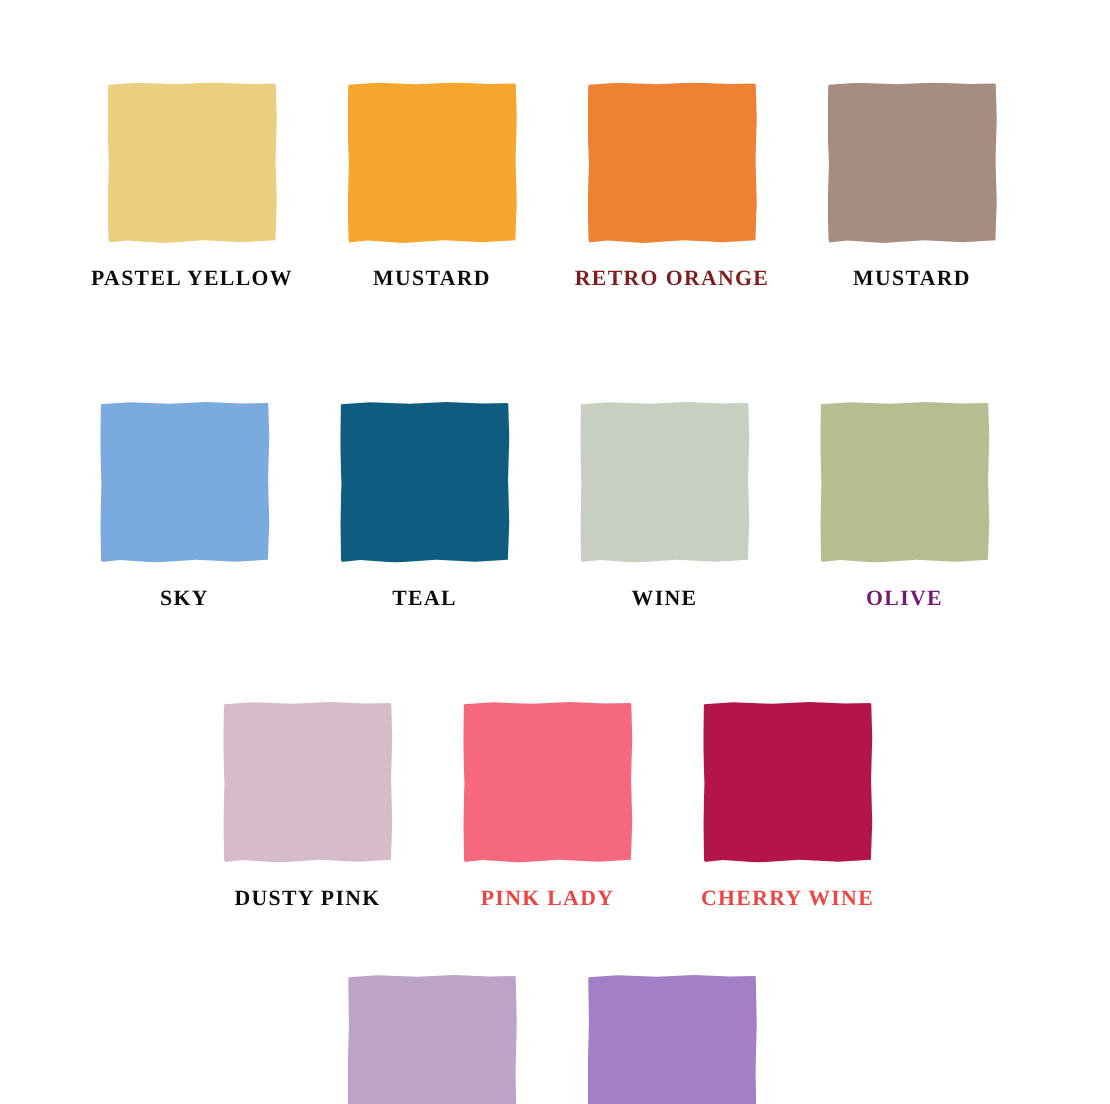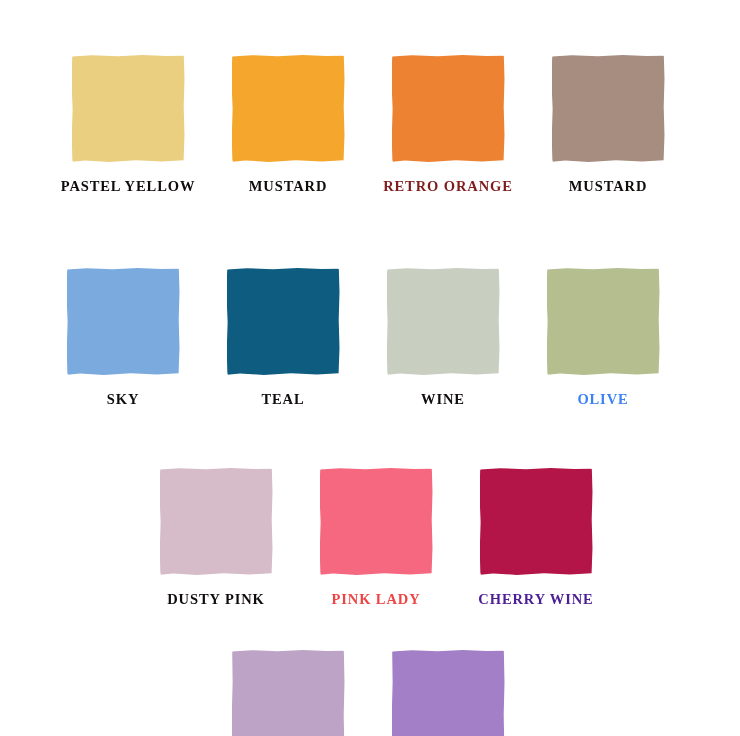--- a/index.html
+++ b/index.html
@@ -50,21 +50,21 @@
     font-weight: 700;
     letter-spacing: 0.9px;
     color: #100c0c;
     white-space: nowrap;
     text-align: left;
     line-height: 1;
   }
   
   #row-warm-neutrals { left: 48px; top: 55px; }
   #row-cool-tones    { left: 43px; top: 268px; }
-  #row-pinks         { left: 136px; top: 468px; }
+  #row-pinks         { left: 125px; top: 468px; }
   #row-purples       { left: 208px; top: 650px; }
 
   
   #row-purples .swatch-chip {
     height: 108px;
     clip-path: polygon(
       0.6% 1.4%, 18% 0.2%, 41% 1.1%, 63% 0.0%, 84% 1.0%, 99.4% 0.6%,
       100% 30%, 99.3% 60%, 100% 100%,
       0.5% 100%, 0.2% 60%, 1.0% 30%
     );
@@ -111,40 +111,40 @@
       <div class="swatch-label" style="color: rgb(16, 12, 12);">TEAL</div>
     </div>
 
     <div class="swatch-cell">
       <div class="swatch-chip" style="background-color: rgb(200, 207, 193);"></div>
       <div class="swatch-label" style="color: rgb(16, 12, 12);">WINE</div>
     </div>
 
     <div class="swatch-cell">
       <div class="swatch-chip" style="background-color: rgb(180, 190, 143);"></div>
-      <div class="swatch-label" style="color: #3b82f6;">OLIVE</div>
+      <div class="swatch-label" style="color: #701a75;">OLIVE</div>
     </div>
 
   </div>
 
   <div class="palette-row" id="row-pinks">
 
     <div class="swatch-cell">
       <div class="swatch-chip" style="background-color: rgb(214, 188, 200);"></div>
       <div class="swatch-label" style="color: rgb(16, 12, 12);">DUSTY PINK</div>
     </div>
 
     <div class="swatch-cell">
       <div class="swatch-chip" style="background-color: rgb(245, 104, 127);"></div>
       <div class="swatch-label" style="color: #ef4444;">PINK LADY</div>
     </div>
 
     <div class="swatch-cell">
       <div class="swatch-chip" style="background-color: rgb(179, 21, 73);"></div>
-      <div class="swatch-label" style="color: #4c1d95;">CHERRY WINE</div>
+      <div class="swatch-label" style="color: #ef4444;">CHERRY WINE</div>
     </div>
 
   </div>
 
   <div class="palette-row" id="row-purples">
 
     <div class="swatch-cell">
       <div class="swatch-chip" style="background-color: rgb(189, 164, 198);"></div>
     </div>
 

